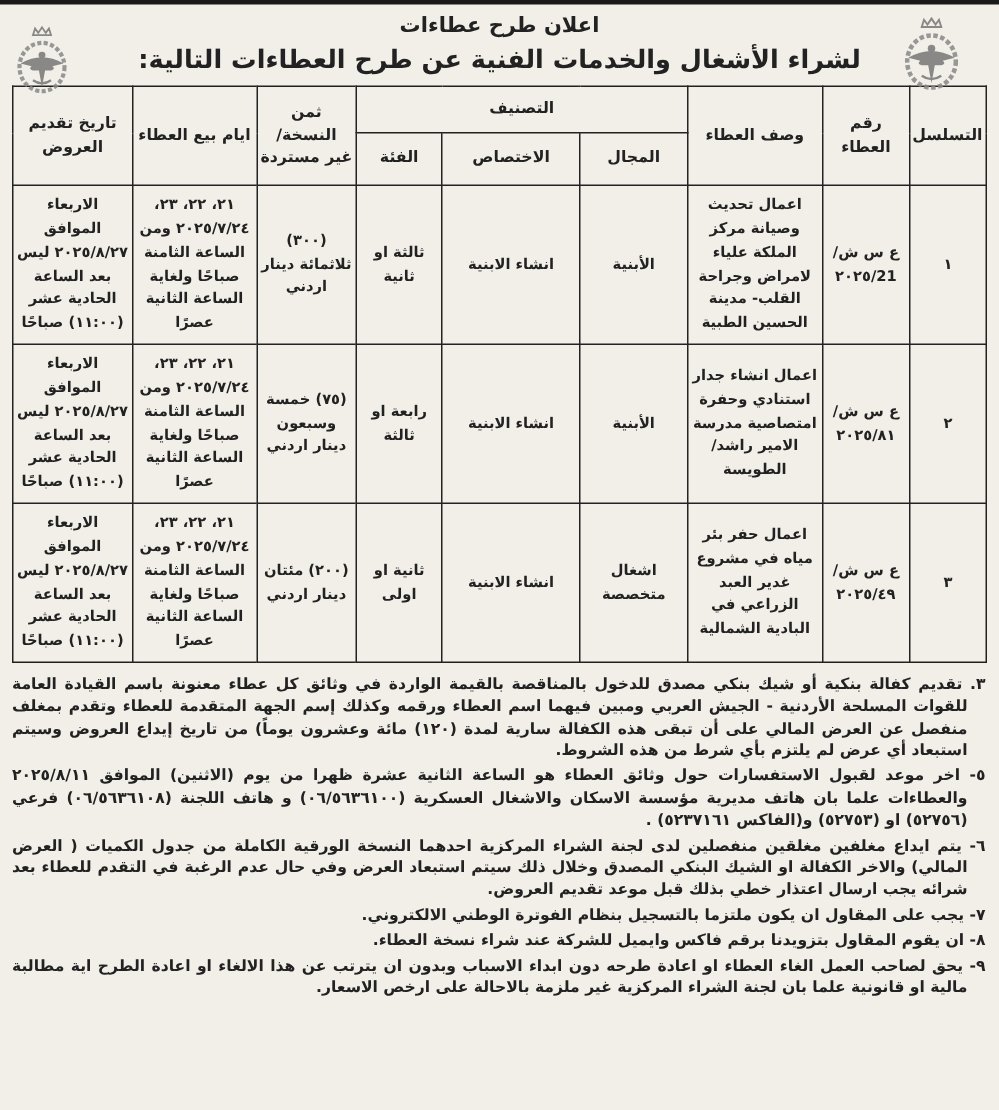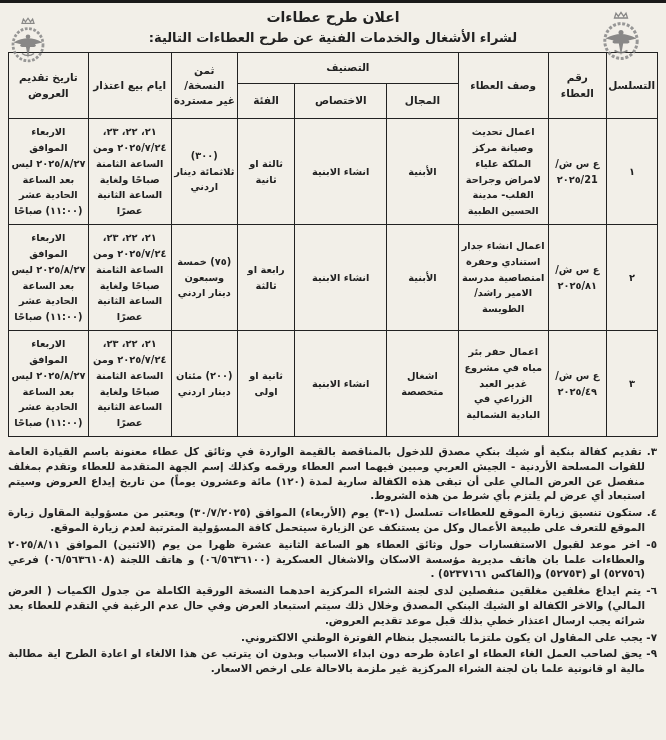--- a/index.html
+++ b/index.html
@@ -7,21 +7,21 @@
     width:666px;height:740px;overflow:hidden;
     background:#f2efe8;color:#222;
     font-family:"DejaVu Sans",sans-serif;
     direction:rtl;
     font-weight:bold;
   }
   .page{position:relative;width:666px;height:595px;border-top:3px solid #1a1a1a;box-sizing:border-box;}
   .header{position:relative;text-align:center;padding-top:6px;}
   .title{font-size:14px;letter-spacing:0;}
   .sub1{font-size:13.5px;margin-top:8px;}
-  .sub2{font-size:13px;margin-top:5px;}
+  .sub2{font-size:17px;margin-top:5px;}
   .emblem{position:absolute;opacity:.85;}
   .emblem.right{top:7px;right:22px;}
   .emblem.left{top:13px;left:6px;}
 
   table.tenders{
     border-collapse:collapse;table-layout:fixed;
     width:650px;margin:7px 8px 0 8px;
   }
   table.tenders th, table.tenders td{
     border:1.6px solid #222;
@@ -88,21 +88,21 @@
         <col style="width:81px">
         <col style="width:78px">
     </colgroup>
     <thead>
       <tr class="hdr1">
         <th rowspan="2">التسلسل</th>
         <th rowspan="2">رقم العطاء</th>
         <th rowspan="2">وصف العطاء</th>
         <th colspan="3">التصنيف</th>
         <th rowspan="2">ثمن النسخة/ غير مستردة</th>
-        <th rowspan="2">ايام بيع اعتذار</th>
+        <th rowspan="2">ايام بيع العطاء</th>
         <th rowspan="2">تاريخ تقديم العروض</th>
       </tr>
       <tr class="hdr2">
         <th>المجال</th>
         <th>الاختصاص</th>
         <th>الفئة</th>
       </tr>
     </thead>
     <tbody>
       <tr class="body-row">
@@ -136,20 +136,20 @@
         <td>ثانية او اولى</td>
         <td>(٢٠٠) مئتان دينار اردني</td>
         <td class="c-days">٢١، ٢٢، ٢٣، ٢٠٢٥/٧/٢٤ ومن الساعة الثامنة صباحًا ولغاية الساعة الثانية عصرًا</td>
         <td class="c-date">الاربعاء الموافق ٢٠٢٥/٨/٢٧ ليس بعد الساعة الحادية عشر (١١:٠٠) صباحًا</td>
       </tr>
     </tbody>
   </table>
 
   <div class="notes">
     <p class="note">٣. تقديم كفالة بنكية أو شيك بنكي مصدق للدخول بالمناقصة بالقيمة الواردة في وثائق كل عطاء معنونة باسم القيادة العامة للقوات المسلحة الأردنية - الجيش العربي ومبين فيهما اسم العطاء ورقمه وكذلك إسم الجهة المتقدمة للعطاء وتقدم بمغلف منفصل عن العرض المالي على أن تبقى هذه الكفالة سارية لمدة (١٢٠) مائة وعشرون يوماً) من تاريخ إيداع العروض وسيتم استبعاد أي عرض لم يلتزم بأي شرط من هذه الشروط.</p>
-    <p class="note">٤. ستكون تنسيق زيارة الموقع للعطاءات تسلسل (‎١-٣‎) يوم (الأربعاء) الموافق (٣٠/٧/٢٠٢٥) ويعتبر من مسؤولية المقاول زيارة الموقع للتعرف على طبيعة الأعمال وكل من يستنكف عن الزيارة سيتحمل كافة المسؤولية المترتبة لعدم زيارة الموقع.</p>
     <p class="note">٥- اخر موعد لقبول الاستفسارات حول وثائق العطاء هو الساعة الثانية عشرة ظهرا من يوم (الاثنين) الموافق ٢٠٢٥/٨/١١ والعطاءات علما بان هاتف مديرية مؤسسة الاسكان والاشغال العسكرية (٠٦/٥٦٣٦١٠٠) و هاتف اللجنة (٠٦/٥٦٣٦١٠٨) فرعي (٥٢٧٥٦) او (٥٢٧٥٣) و(الفاكس ٥٢٣٧١٦١) .</p>
     <p class="note">٦- يتم ايداع مغلفين مغلقين منفصلين لدى لجنة الشراء المركزية احدهما النسخة الورقية الكاملة من جدول الكميات ( العرض المالي) والاخر الكفالة او الشيك البنكي المصدق وخلال ذلك سيتم استبعاد العرض وفي حال عدم الرغبة في التقدم للعطاء بعد شرائه يجب ارسال اعتذار خطي بذلك قبل موعد تقديم العروض.</p>
     <p class="note">٧- يجب على المقاول ان يكون ملتزما بالتسجيل بنظام الفوترة الوطني الالكتروني.</p>
+    <p class="note">٨- ان يقوم المقاول بتزويدنا برقم فاكس وايميل للشركة عند شراء نسخة العطاء.</p>
     <p class="note">٩- يحق لصاحب العمل الغاء العطاء او اعادة طرحه دون ابداء الاسباب وبدون ان يترتب عن هذا الالغاء او اعادة الطرح اية مطالبة مالية او قانونية علما بان لجنة الشراء المركزية غير ملزمة بالاحالة على ارخص الاسعار.</p>
   </div>
 
 </div>
 
 </body></html>

